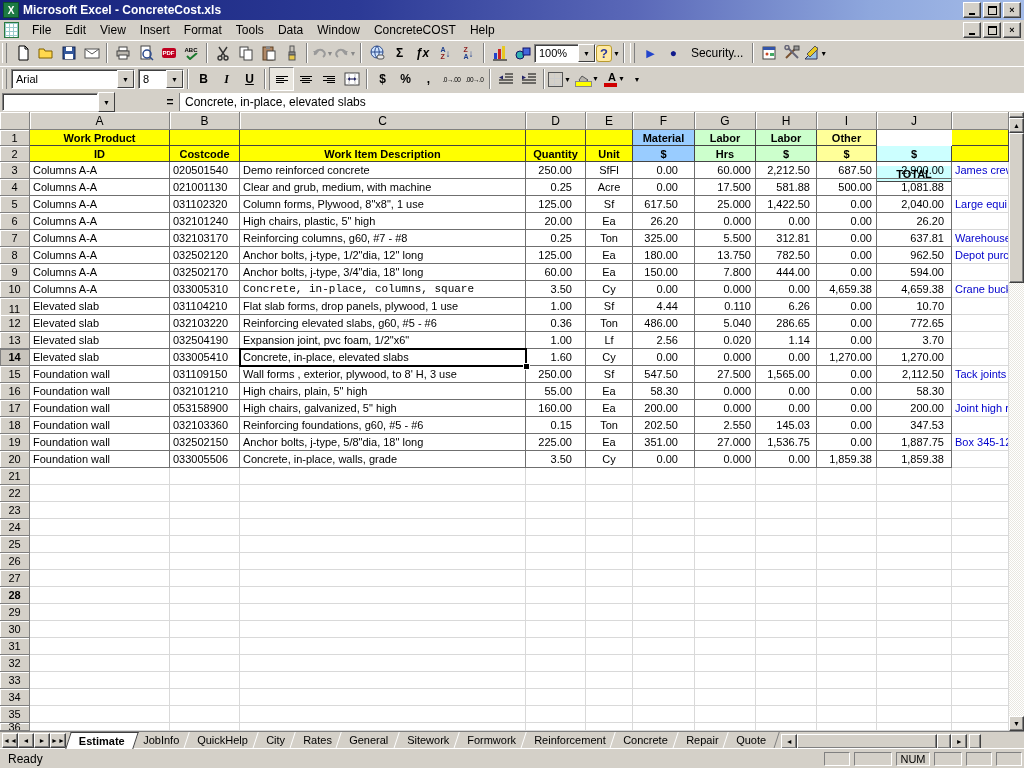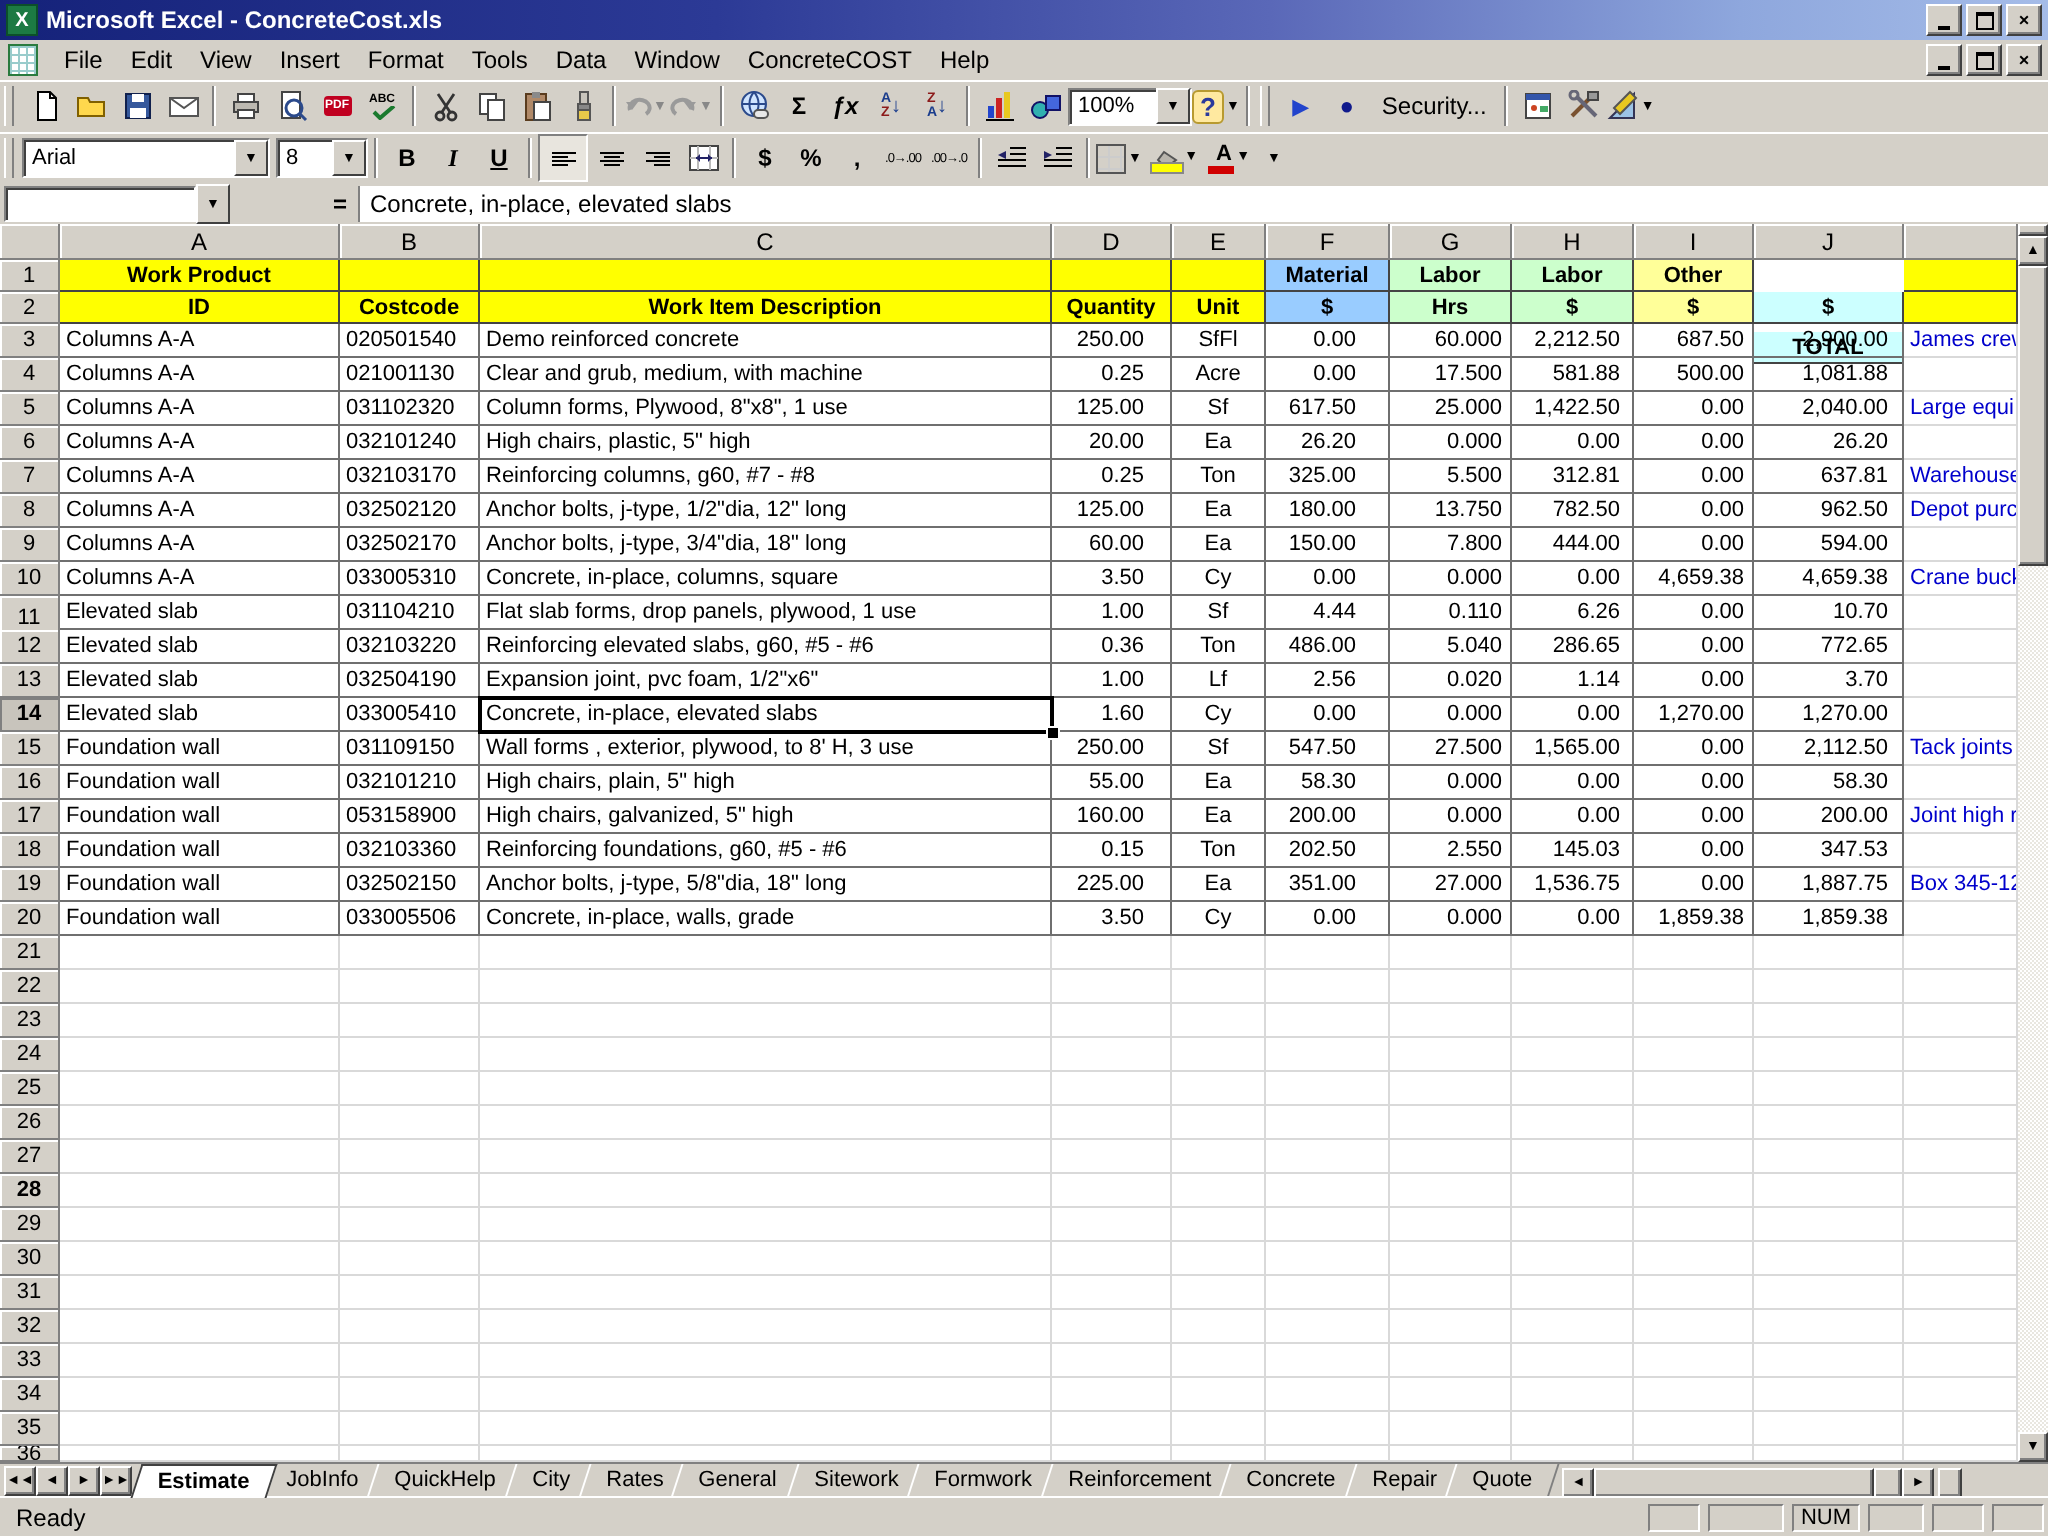--- a/index.html
+++ b/index.html
@@ -626,21 +626,21 @@
       <div class="gc dc ar" style="width: 61px; height: 17px; padding-right: 4px;">7.800</div>
       <div class="gc dc ar" style="width: 61px; height: 17px; padding-right: 6px;">444.00</div>
       <div class="gc dc ar" style="width: 60px; height: 17px; padding-right: 4px;">0.00</div>
       <div class="gc dc ar" style="width: 75px; height: 17px; padding-right: 7px;">594.00</div>
       <div class="gc note" style="width: 57px; height: 17px; color: rgb(0, 0, 204);"></div>
     </div>
     <div class="grow" style="height: 17px;">
       <div class="gc rhead" style="width: 30px; height: 17px;">10</div>
       <div class="gc dc al" style="width: 140px; height: 17px;">Columns A-A</div>
       <div class="gc dc al" style="width: 70px; height: 17px;">033005310</div>
-      <div class="gc dc al" style="width: 286px; height: 17px;">Concrete, in-place, columns, square</div>
+      <div class="gc dc al" style="width: 286px; height: 17px; font-family: Liberation Mono, monospace;">Concrete, in-place, columns, square</div>
       <div class="gc dc ar" style="width: 60px; height: 17px; padding-right: 13px;">3.50</div>
       <div class="gc dc ac" style="width: 47px; height: 17px;">Cy</div>
       <div class="gc dc ar" style="width: 62px; height: 17px; padding-right: 16px;">0.00</div>
       <div class="gc dc ar" style="width: 61px; height: 17px; padding-right: 4px;">0.000</div>
       <div class="gc dc ar" style="width: 61px; height: 17px; padding-right: 6px;">0.00</div>
       <div class="gc dc ar" style="width: 60px; height: 17px; padding-right: 4px;">4,659.38</div>
       <div class="gc dc ar" style="width: 75px; height: 17px; padding-right: 7px;">4,659.38</div>
       <div class="gc note" style="width: 57px; height: 17px; color: rgb(0, 0, 204);">Crane buck</div>
     </div>
     <div class="grow" style="height: 17px;">

